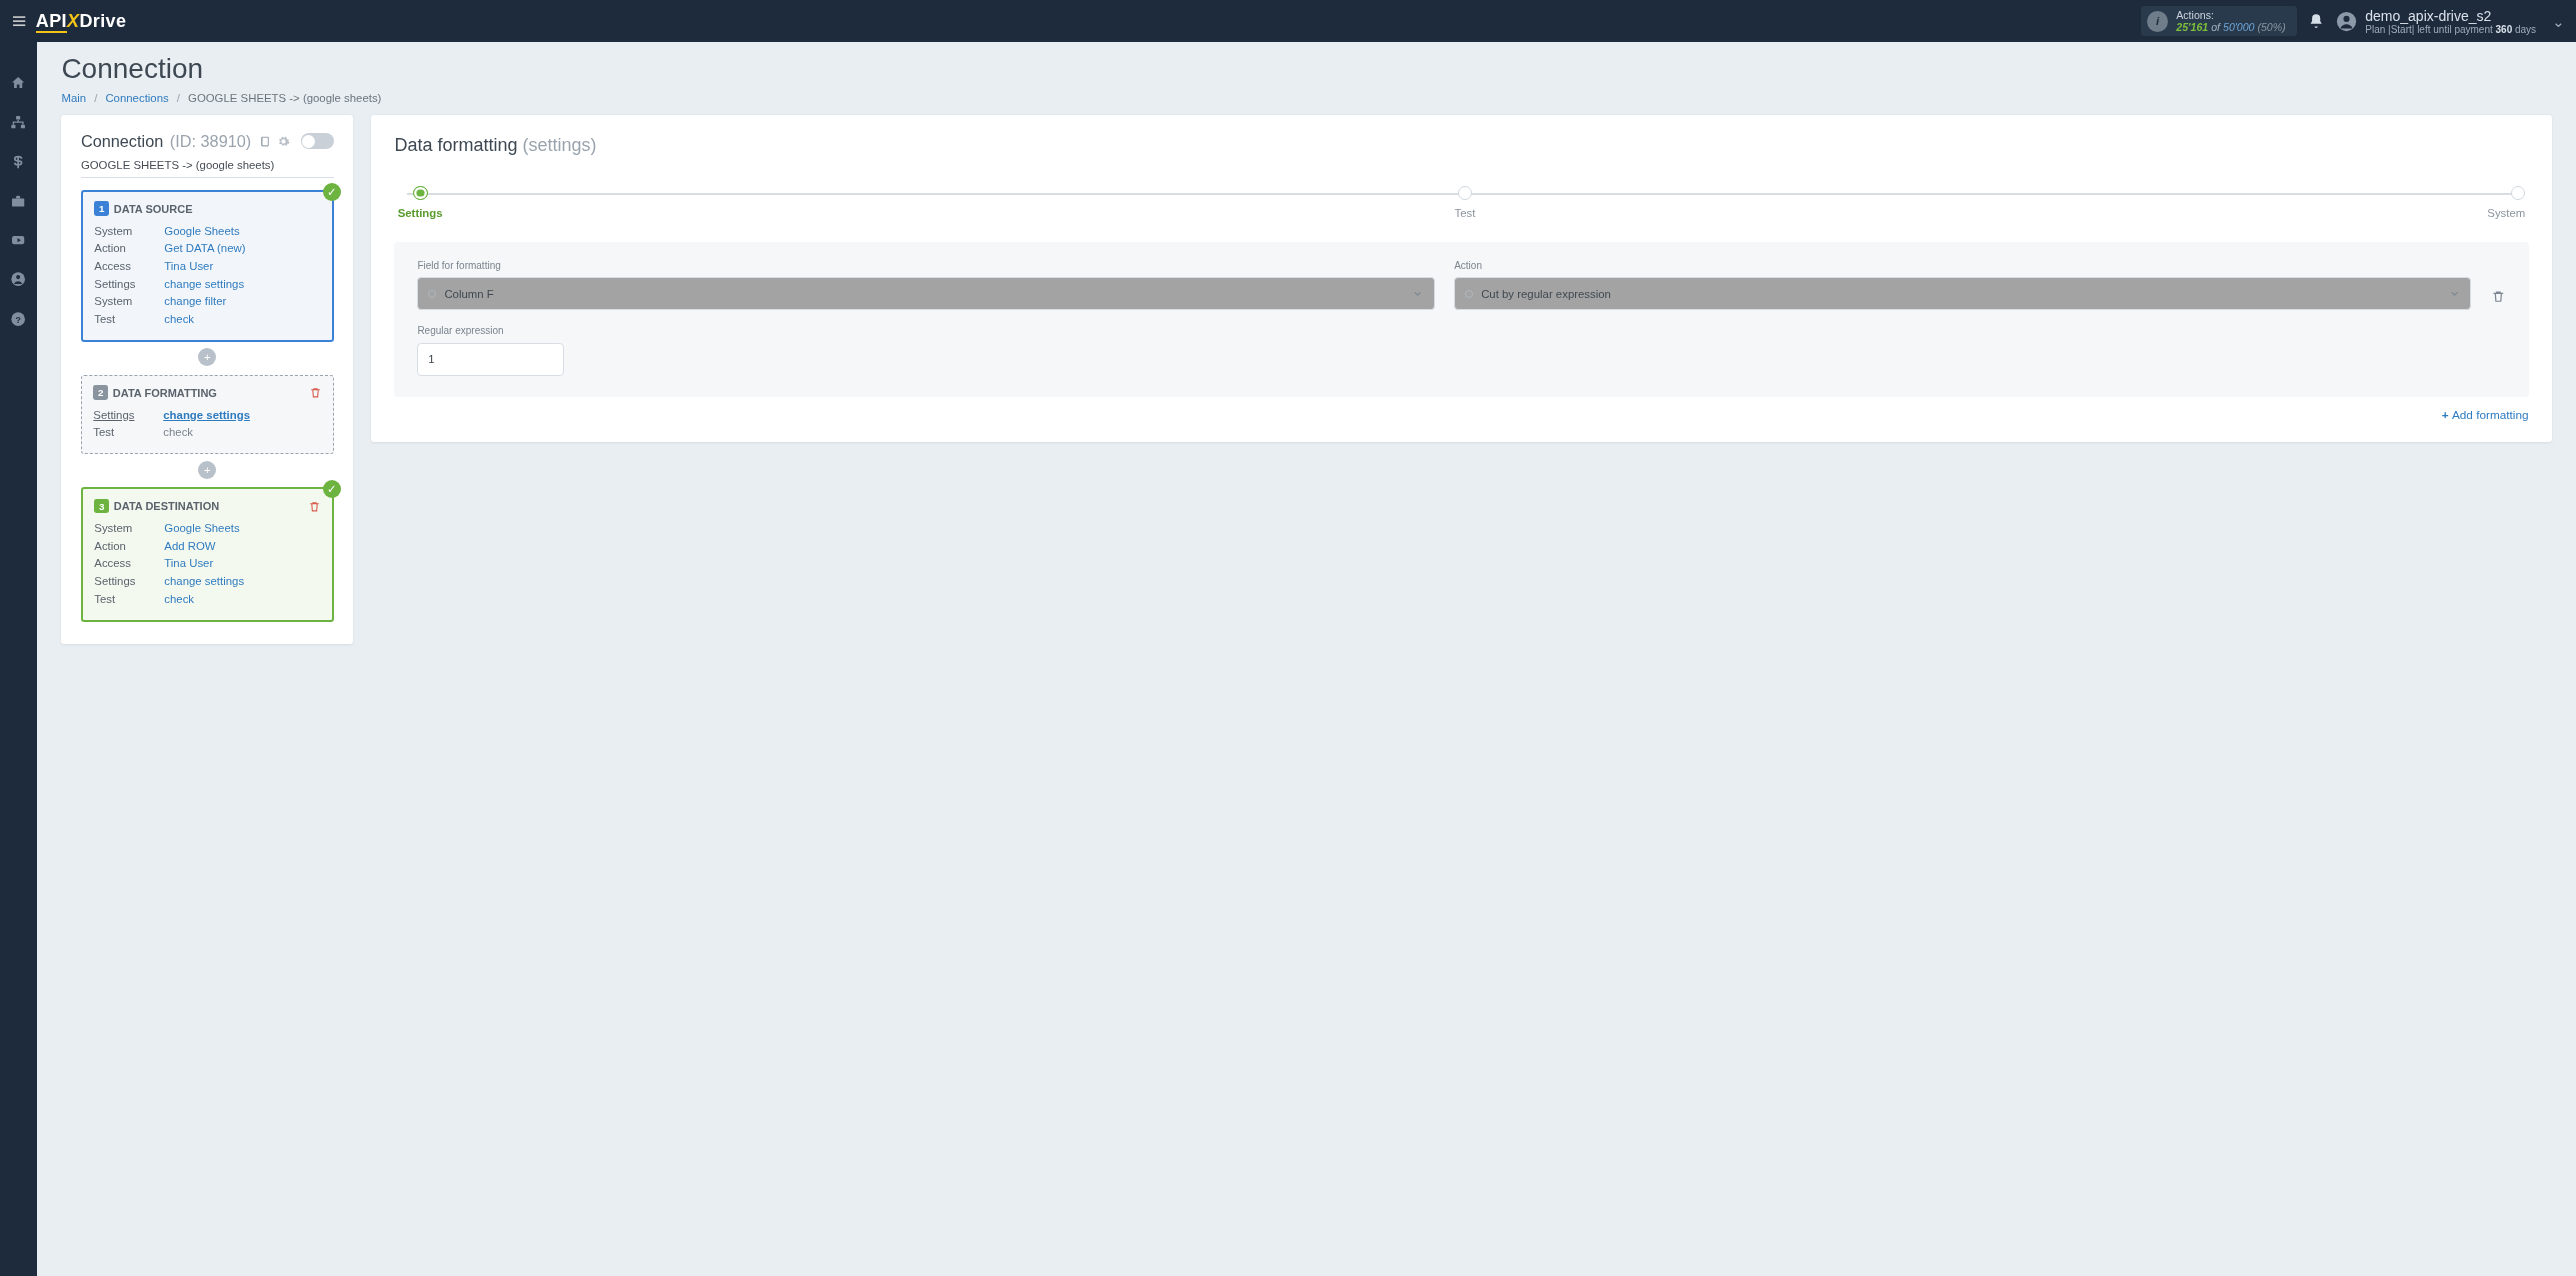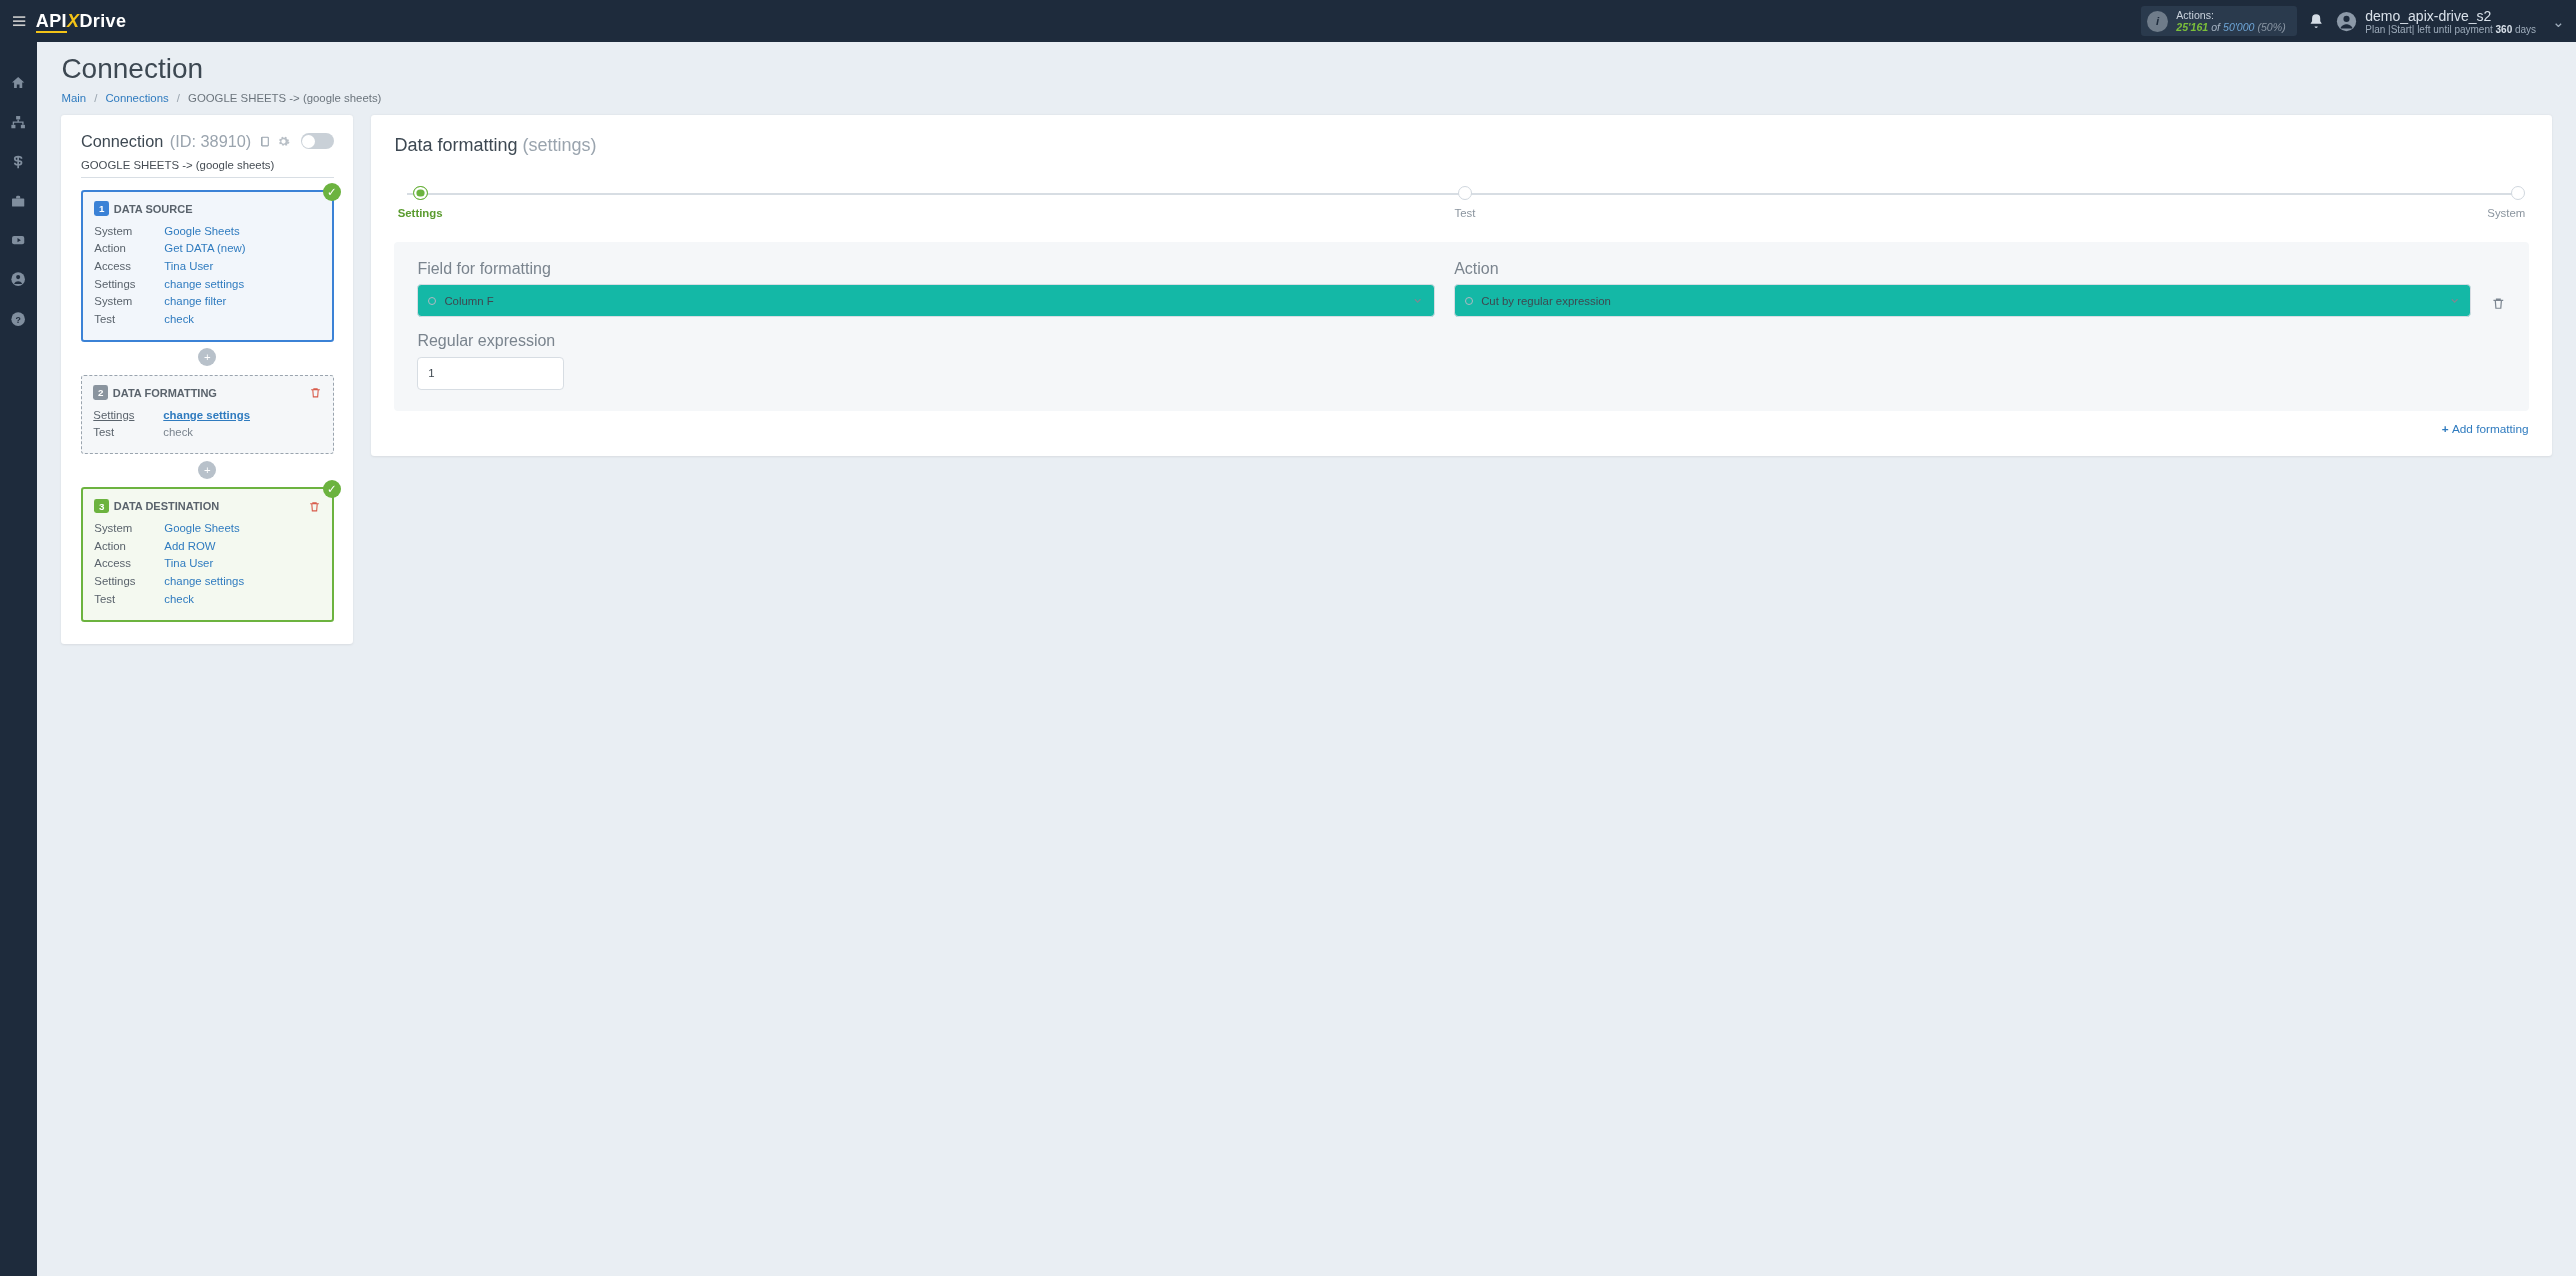--- a/index.html
+++ b/index.html
@@ -79,22 +79,22 @@
   .step .dot { width:14.7px; height:14.7px; border-radius:50%; border:1.6px solid #d0d7de; background:#fff; }
   .step.active .dot { border-color:#6cb33f; box-shadow: inset 0 0 0 2.4px #fff; background:#6cb33f; }
   .step.active .lbl { color:#5a9b2e; font-weight:700; }
   .step .lbl { color:#8a949e; }
   .step:first-child { align-items:flex-start; }
   .step:last-child { align-items:flex-end; }
 
   .form-box { background:#f5f7f9; border-radius:4.1px; padding:18px 23px 21px; }
   .row { display:flex; gap:19.5px; }
   .col { display:flex; flex-direction:column; flex:1; }
-  .field-label { color:#7a848e; font-size:16px; margin-bottom:6.5px; }
-  .select { background:#14b8a6; border:0.8px solid #d7dde3; border-radius:4.1px; height:33px; display:flex; align-items:center; padding:0 9.8px; gap:8.1px; cursor:pointer; }
+  .field-label { color:#7a848e; font-size:10px; margin-bottom:6.5px; }
+  .select { background:#a3a3a3; border:0.8px solid #d7dde3; border-radius:4.1px; height:33px; display:flex; align-items:center; padding:0 9.8px; gap:8.1px; cursor:pointer; }
   .select .circ { width:8.1px; height:8.1px; border:1.6px solid #b0b9c2; border-radius:50%; }
   .select .val { flex:1; color:#3f4850; }
   .select .chv { color:#7f8892; }
   .input-sm { background:#fff; border:0.8px solid #d7dde3; border-radius:4.1px; height:33px; width:147px; padding:0 9.8px; font-size:11.4px; color:#3f4850; }
   .del-ic { color:#7c8691; cursor:pointer; align-self:flex-end; margin-bottom:6.5px; }
   .row2 { margin-top:14.7px; }
   .add-link { display:flex; justify-content:flex-end; margin-top:11.4px; color:#2f7bbf; gap:3.3px; cursor:pointer; align-items:center; font-size:11.8px; }
 </style>
 </head>
 <body>

